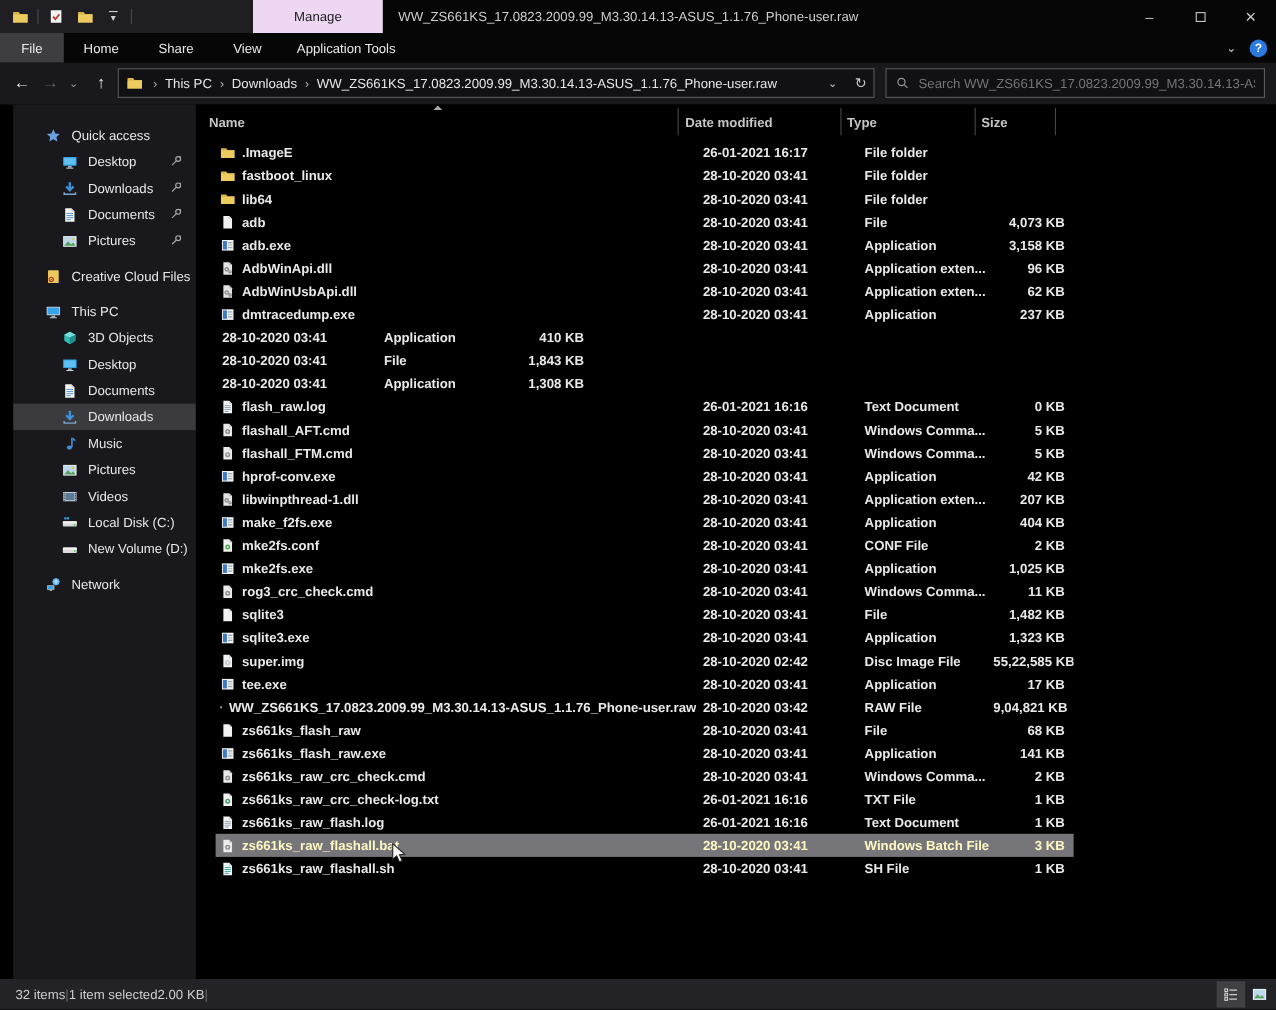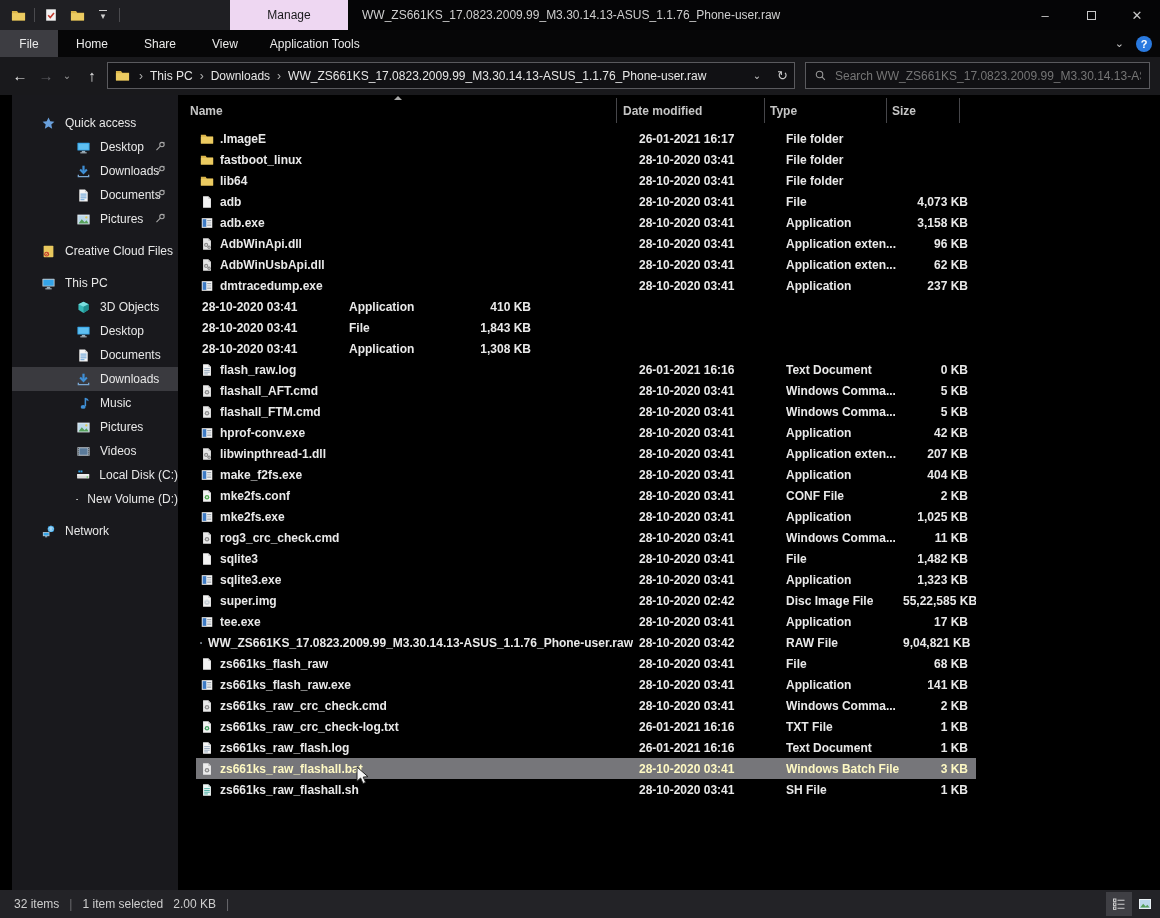--- a/index.html
+++ b/index.html
@@ -41,21 +41,21 @@
   .crumb-sep { color:#b0b0b0; font-size:12px; padding:0 5px; }
   #addr-right { position:absolute; right:6px; top:0; height:25px; display:flex; align-items:center; gap:16px; color:#c8c8c8; }
   #searchbox { position:absolute; top:5px; left:805px; width:345px; height:27px; background:#111114; border:1px solid #5a5a5e; display:flex; align-items:center; padding:0 8px; gap:8px; }
   #searchbox input { flex:1; background:transparent; border:none; outline:none; color:#9a9a9a; font-family:"Liberation Sans",sans-serif; font-size:12px; }
 
   
   #sidebar { position:absolute; top:95px; left:12px; width:166px; height:795px; background:#19191d; padding-top:16px; overflow:hidden; }
   .ssection { margin-bottom:8px; }
   .sitem { position:relative; height:24px; display:flex; align-items:center; gap:9px; color:#e8e8e8; white-space:nowrap; }
   .sitem.ind0 { padding-left:29px; }
-  .sitem.ind1 { padding-left:64px; }
+  .sitem.ind1 { padding-left:44px; }
   .sitem.selected { background:#3a3a3f; }
   .sicon { width:15px; height:15px; }
   .pin { position:absolute; right:11px; top:5px; width:13px; height:13px; }
 
   
   #filearea { position:absolute; top:95px; left:180px; width:980px; height:795px; background:#000;font-weight:bold; }
   #colheaders { position:absolute; top:3px; left:0; height:25px; display:flex; }
   .hcell { position:relative; display:flex; align-items:center; color:#c5c5c5; border-right:1px solid #46464a; }
   .hcell.c-name { width:437px; padding-left:10px; border-left:none; }
   .hcell.c-date { width:148px; padding-left:6px; }
@@ -66,21 +66,21 @@
   .frow { height:21px; display:flex; align-items:center; color:#e9e9e9; }
   .frow.selected { background:#76767a; color:#fef9c3; }
   .cell { white-space:nowrap; overflow:hidden; }
   .cell.c-name { width:437px; display:flex; align-items:center; gap:6px; padding-left:4px; }
   .cell.c-date { width:148px; padding-left:6px; }
   .cell.c-type { width:122px; padding-left:5px; }
   .cell.c-size { width:73px; text-align:right; padding-right:8px; }
   .ficon { width:14px; height:14px; }
 
   
-  #statusbar { position:absolute; bottom:0; left:0; width:1160px; height:28px; background:#232327; display:flex; align-items:center; padding-left:14px; gap:10px; color:#cfcfcf; }
+  #statusbar { position:absolute; bottom:0; left:0; width:1160px; height:28px; background:#232327; display:flex; align-items:center; padding-left:14px; color:#cfcfcf; }
   .st-sep { color:#6a6a6e; }
   #view-btns { position:absolute; right:2px; top:2px; display:flex; }
   .view-btn { width:26px; height:24px; display:flex; align-items:center; justify-content:center; }
   .view-btn.active { background:#3f3f44; }
 
   #cursor { position:absolute; left:356px; top:766px; width:14px; height:20px; pointer-events:none; z-index:50; }
 </style>
 </head>
 <body>
 

